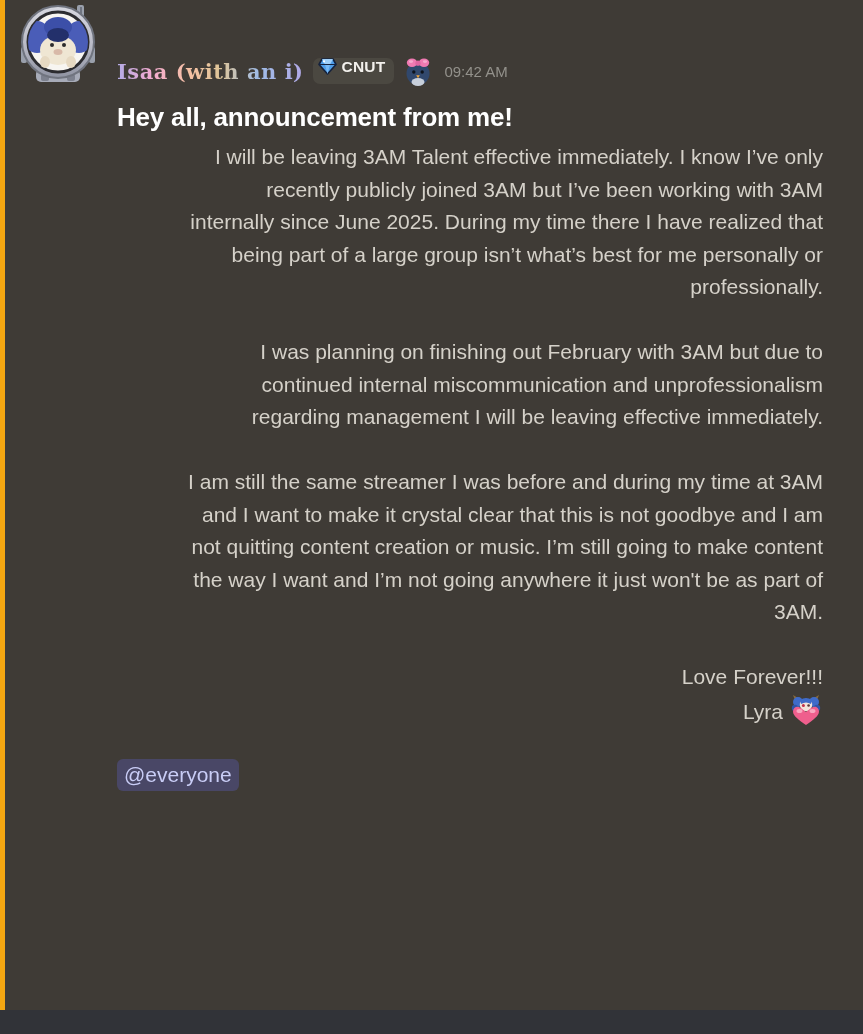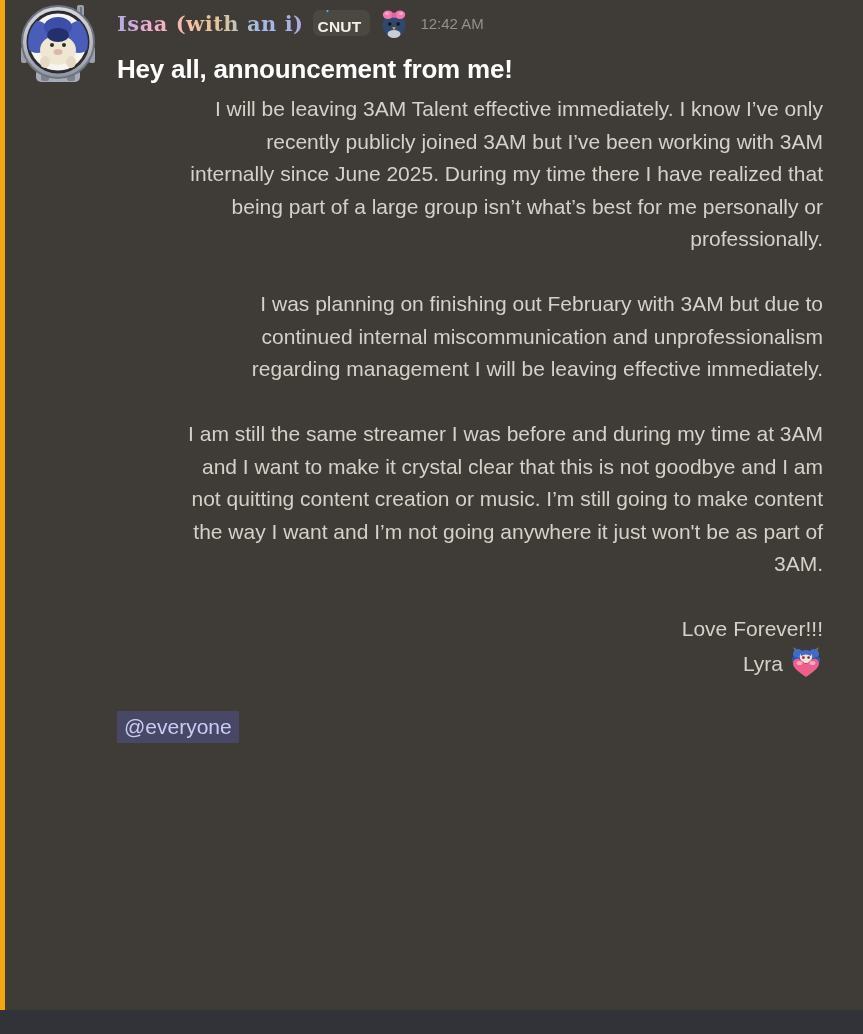--- a/index.html
+++ b/index.html
@@ -20,42 +20,41 @@
   }
   .message{
     position:absolute;top:0;left:0;right:0;
     display:flex;
     padding:3px 40px 0 19px;
   }
   .avatar{
     width:78px;height:78px;flex-shrink:0;margin-right:20px;margin-top:2px;
     border-radius:50%;cursor:pointer;
   }
-  .content{flex:1;max-width:746px;}
+  .content{flex:1;max-width:746px;margin-top:48px;}
   .header-row{
     display:flex;align-items:center;gap:9px;height:32px;margin-top:4px;
   }
   .username{
     font-family:"DejaVu Serif", serif;
     font-weight:bold;
     font-size:21px;
     letter-spacing:0.5px;
     background:linear-gradient(90deg,#b3abe6 0%,#f2abd2 18%,#f6c0a4 38%,#dfc598 55%,#9fbce8 76%,#b2a8e6 100%);
     -webkit-background-clip:text;
     background-clip:text;
     color:transparent;
     cursor:pointer;
     white-space:nowrap;
   }
   .badge{
     display:inline-flex;gap:5px;
     background:#4b4841;border-radius:7px;
     height:26px;padding:0 9px 0 5px;
     cursor:pointer;
-    flex-direction:column;
   }
   .badge-label{
     color:#f3f1ed;font-weight:bold;font-size:15.5px;letter-spacing:0.2px;
   }
   .emoji{display:inline-flex;align-items:center;justify-content:center;cursor:pointer;}
   .timestamp{
     color:#93918b;font-size:15px;margin-left:2px;white-space:nowrap;
   }
   .heading{
     margin:15px 0 9px 0;
@@ -72,21 +71,21 @@
   }
   .msg-text p.signoff{margin-bottom:0;}
   .signoff .heart-hug{vertical-align:-9px;margin-left:6px;}
   .mention{
     display:inline-block;
     margin-top:31px;
     background:#494766;
     color:#c9cdf6;
     font-size:21px;line-height:26px;
     padding:3px 7px;
-    border-radius:1px;
+    border-radius:6px;
     cursor:pointer;
   }
 </style>
 </head>
 <body>
 
 <div class="left-strip"></div>
 
 <div class="message">
 
@@ -150,21 +149,21 @@
           <circle cx="19.2" cy="16" r="1.7" fill="#0e131c"></circle>
           <polygon points="13.2,19.3 16.8,19.3 15,22.3" fill="#f2a73a"></polygon>
           <ellipse cx="9" cy="6.8" rx="5.2" ry="4.2" fill="#f07ab2"></ellipse>
           <ellipse cx="21" cy="6.8" rx="5.2" ry="4.2" fill="#f07ab2"></ellipse>
           <ellipse cx="8" cy="5.6" rx="2.2" ry="1.4" fill="#f7a9ce"></ellipse>
           <ellipse cx="22" cy="5.6" rx="2.2" ry="1.4" fill="#f7a9ce"></ellipse>
           <circle cx="15" cy="7.2" r="2.6" fill="#e065a2"></circle>
         </svg>
       </span>
 
-      <span class="timestamp">12:42 AM</span>
+      <span class="timestamp">09:42 AM</span>
     </div>
 
     <h1 class="heading">Hey all, announcement from me!</h1>
 
     <div class="msg-text">
       <p>I will be leaving 3AM Talent effective immediately. I know I’ve only
 recently publicly joined 3AM but I’ve been working with 3AM
 internally since June 2025. During my time there I have realized that
 being part of a large group isn’t what’s best for me personally or
 professionally.</p>

